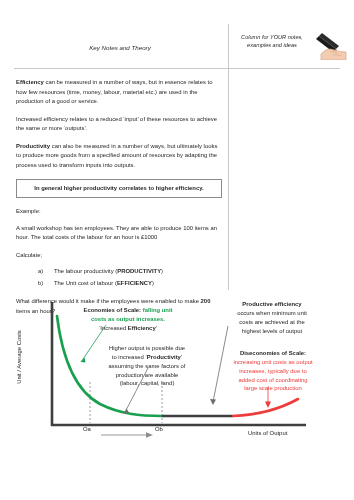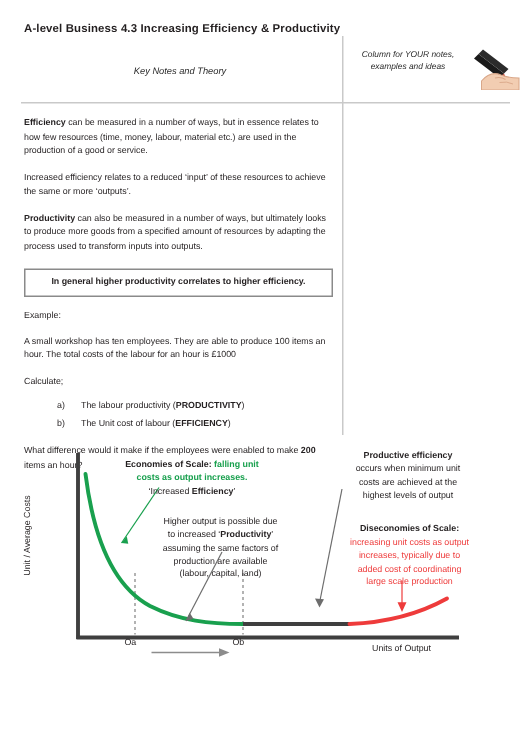--- a/index.html
+++ b/index.html
@@ -104,21 +104,20 @@
     transform:rotate(-90deg);text-align:center;
   }
   .oa-label{left:83px;top:133px;}
   .ob-label{left:155px;top:133px;}
 </style>
 </head>
 <body>
 
 <div class="page">
 
-  <div class="doc-title">A-level Business 4.3 Increasing Efficiency &amp; Productivity</div>
 
   <div class="col-head-left">Key Notes and Theory</div>
 
   <div class="col-head-right">Column for YOUR notes, examples and ideas</div>
 
   <div class="hand-icon">
     <svg width="38" height="30" viewBox="0 0 38 30">
       <path d="M3 9 L20 22 L23 19 L6 6 Z" fill="#1a1a1a"></path>
       <path d="M20 22 L23 19 L25.5 25.5 Z" fill="#c0392b"></path>
       <path d="M6 6 L9 3 L26 16 L23 19 Z" fill="#2b2b2b"></path>

